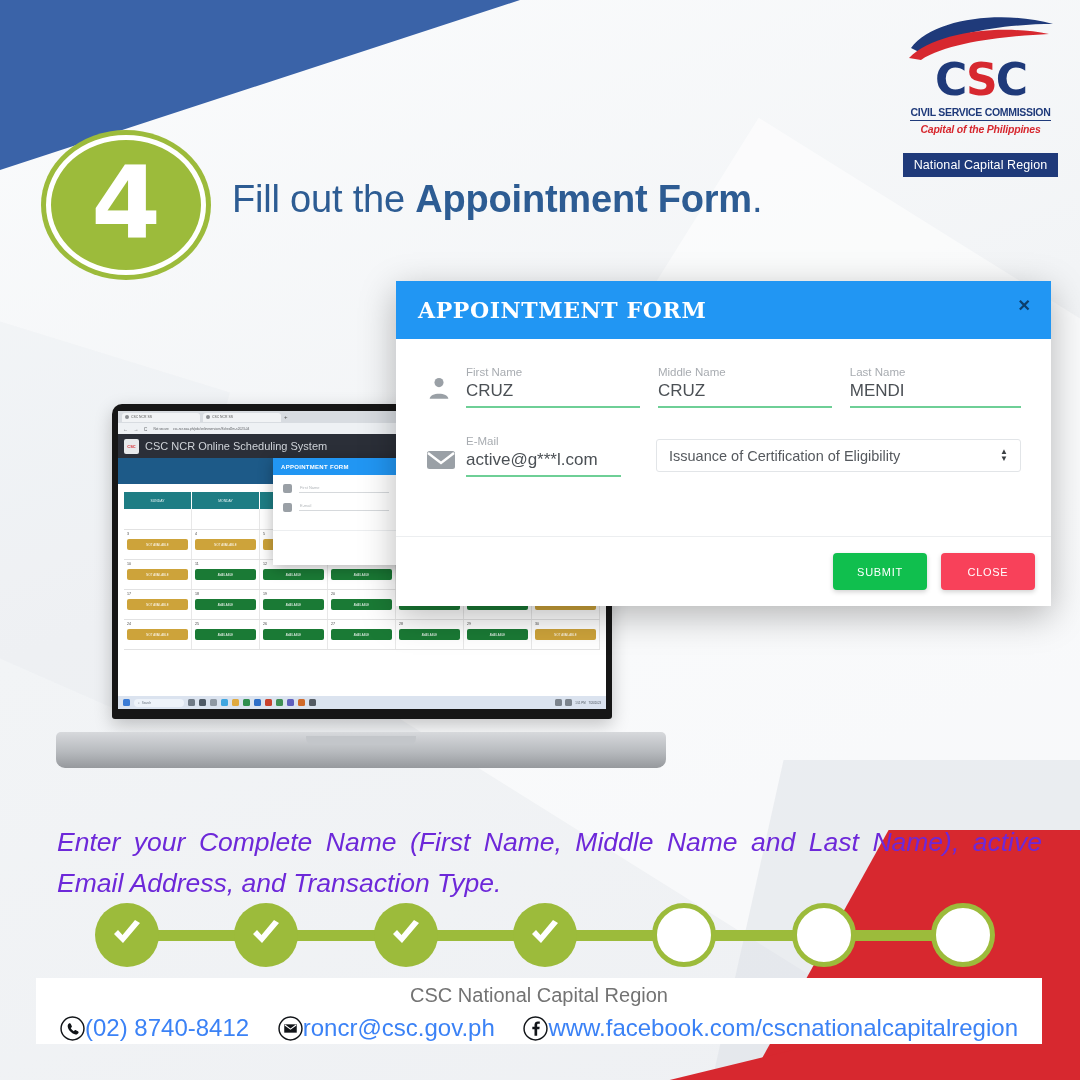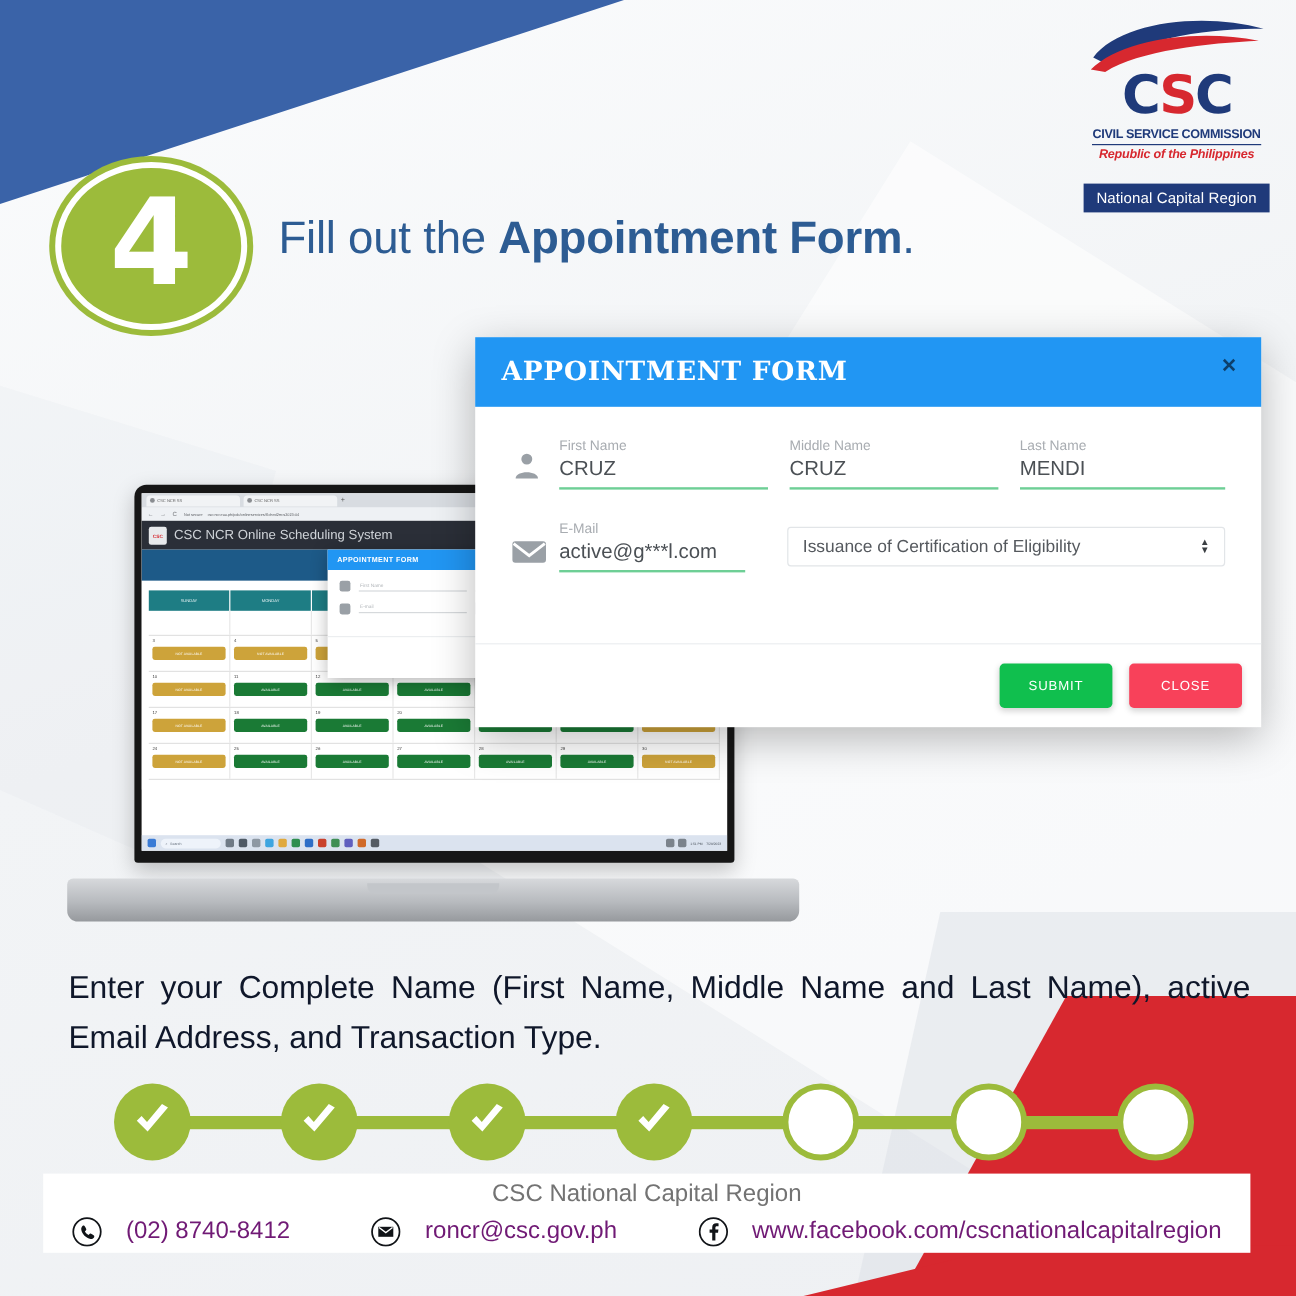--- a/index.html
+++ b/index.html
@@ -244,23 +244,23 @@
     width:94px; height:37px; border-radius:4px; border:none;
     color:#ffffff; font-size:11px; letter-spacing:0.7px; cursor:pointer;
     font-family:"Liberation Sans", sans-serif;
     box-shadow:0 2px 5px rgba(0,0,0,0.18);
   }
   .mbtn.submit { background:#10bf4e; }
   .mbtn.close { background:#f8415a; }
 
   
   .caption {
-    position:absolute; left:57px; top:803px; width:985px; z-index:5;
-    font-size:26.5px; color:#0f172a; line-height:41px;
-    text-align:justify; text-justify:inter-word;
+    position:absolute; left:57px; top:822px; width:985px; z-index:5;
+    font-size:26.5px; color:#6d28d9; line-height:41px;
+    text-align:justify; text-justify:inter-word;font-style:italic;
   }
 
   
   .progress {
     position:absolute; left:95px; top:902px; width:900px; height:66px;
     display:flex; align-items:center; z-index:5;
   }
   .p-dot {
     width:64px; height:64px; border-radius:50%; flex:none;
     display:flex; align-items:center; justify-content:center;
@@ -273,21 +273,21 @@
 
   
   .footer {
     position:absolute; left:36px; top:978px; width:1006px; height:66px;
     background:#ffffff; z-index:6;
     display:flex; flex-direction:column; align-items:center;
     padding-top:6px;
   }
   .f-org { font-size:20px; color:#737373; }
   .f-contacts { display:flex; align-items:center; gap:0; margin-top:7px; width:100%; justify-content:space-between; padding:0 24px; }
-  .f-item { display:flex; align-items:center; gap:20px; font-size:20px; color:#701a75; white-space:nowrap; }
+  .f-item { display:flex; align-items:center; gap:0; font-size:24px; color:#3b82f6; white-space:nowrap; }
   .f-ico { width:25px; height:25px; flex:none; }
 </style>
 </head>
 <body>
 
 <div id="bg">
   <div class="bg-base"></div>
   <div class="bg-diag" style="left:520px;top:250px;width:700px;height:700px;transform:rotate(32deg);"></div>
   <div class="bg-shade" style="left:690px;top:760px;width:520px;height:420px;clip-path:polygon(18% 0,100% 0,100% 100%,0 100%);"></div>
   <div class="bg-shade" style="left:-70px;top:300px;width:300px;height:420px;opacity:.35;clip-path:polygon(0 0,100% 22%,70% 100%,0 78%);"></div>
@@ -300,21 +300,21 @@
   <div class="logo-swoosh">
     <svg width="155" height="48" viewBox="0 0 155 48">
       <path d="M8 34 C 30 4, 100 -4, 150 10 C 110 10, 48 16, 20 40 Z" fill="#1f3a7a"></path>
       <path d="M6 44 C 32 18, 96 10, 146 20 C 104 22, 46 28, 18 46 Z" fill="#d7282f"></path>
     </svg>
   </div>
   <div class="logo-csc">
     <span class="b">C</span><span class="r">S</span><span class="b">C</span>
   </div>
   <div class="logo-sub1">CIVIL SERVICE COMMISSION</div>
-  <div class="logo-sub2">Republic of the Philippines</div>
+  <div class="logo-sub2">Capital of the Philippines</div>
   <div class="logo-ncr">National Capital Region</div>
 </div>
 
 <div class="step-circle">
   <div class="step-num">4</div>
 </div>
 <div class="step-title">
   <span>Fill out the </span><b>Appointment Form</b><span>.</span>
 </div>
 

